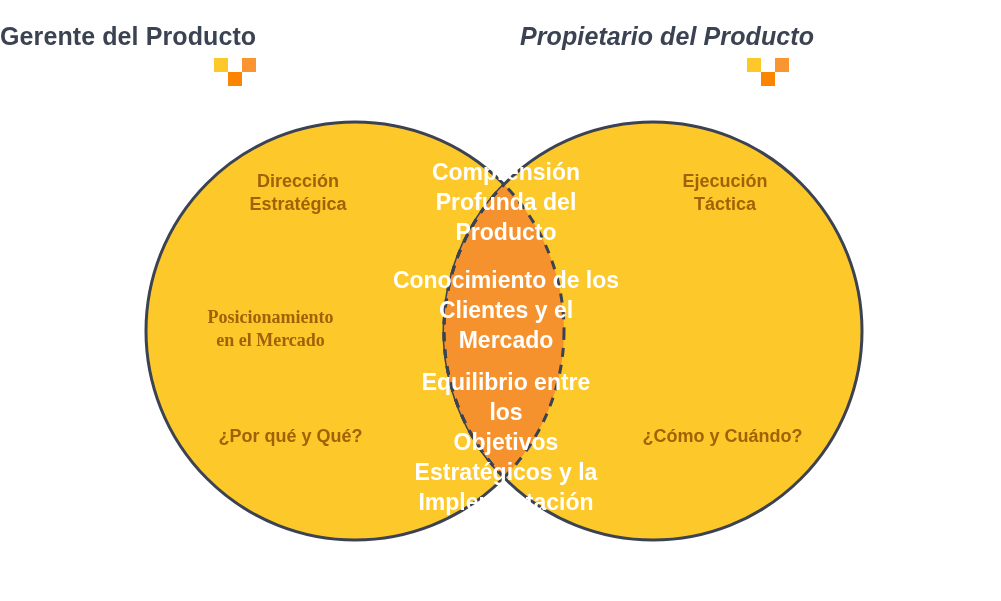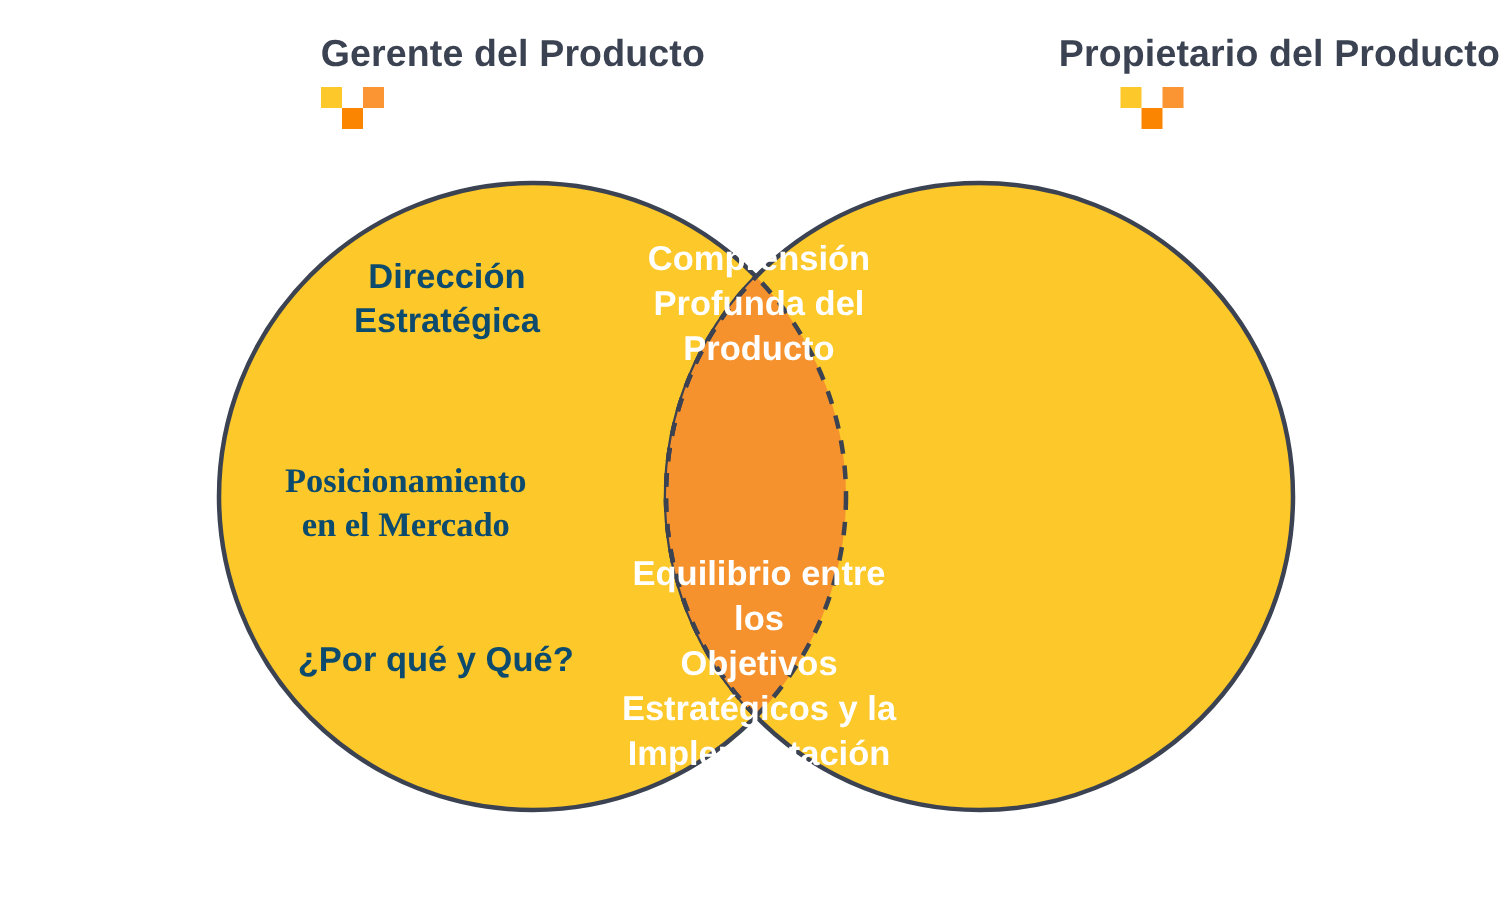--- a/index.html
+++ b/index.html
@@ -24,24 +24,24 @@
   }
 
   
   .role-heading {
     position: absolute;
     font-size: 25px;
     font-weight: 700;
     color: #3B4252;
     letter-spacing: 0.1px;
     white-space: nowrap;
-    text-align: right;
+    text-align: left;
   }
   #heading-left  { left: 0;   top: 22px; width: 470px; }
-  #heading-right { left: 520px; top: 22px; width: 480px; }
+  #heading-right { left: 520px; top: 22px; width: 480px; font-style: italic; }
 
   
   .brand-mark {
     position: absolute;
     width: 42px;
     height: 28px;
   }
   #mark-left  { left: 214px; top: 58px; }
   #mark-right { left: 747px; top: 58px; }
   .brand-mark i {
@@ -63,22 +63,22 @@
 
   
   .venn-text {
     position: absolute;
     text-align: center;
     font-weight: 700;
     line-height: 1.28;
     white-space: pre-line;
   }
   .side-text {
-    color: #0c4a6e;
-    font-size: 23px;
+    color: #a16207;
+    font-size: 18px;
   }
   .center-text {
     color: #ffffff;
     font-size: 23px;
     line-height: 1.3;
   }
 
   #t-left-1   { left: 178px; top: 170px; width: 240px; }
   #t-left-2   { left: 148px; top: 306px; width: 245px; font-family: Liberation Serif, serif; }
   #t-left-3   { left: 168px; top: 425px; width: 245px; }
@@ -139,27 +139,32 @@
   </svg>
 
   <div class="venn-text side-text" id="t-left-1">Dirección
 Estratégica</div>
 
   <div class="venn-text side-text" id="t-left-2">Posicionamiento
 en el Mercado</div>
 
   <div class="venn-text side-text" id="t-left-3">¿Por qué y Qué?</div>
 
+  <div class="venn-text side-text" id="t-right-1">Ejecución
+Táctica</div>
 
 
+  <div class="venn-text side-text" id="t-right-3">¿Cómo y Cuándo?</div>
 
   <div class="venn-text center-text" id="t-center-1">Comprensión
 Profunda del
 Producto</div>
 
+  <div class="venn-text center-text" id="t-center-2">Conocimiento de los
+Clientes y el Mercado</div>
 
   <div class="venn-text center-text" id="t-center-3">Equilibrio entre los
 Objetivos
 Estratégicos y la
 Implementación
 Práctica</div>
 
 </div>
 
 </body></html>

